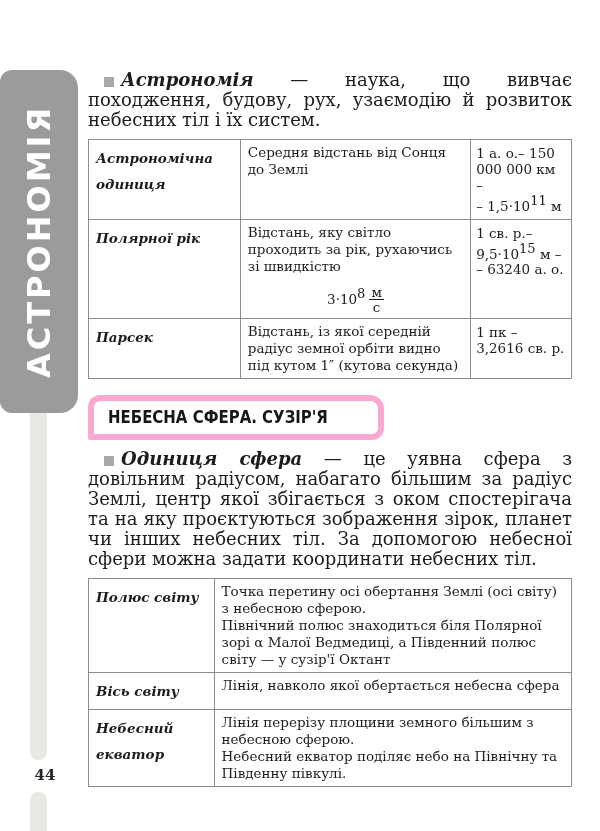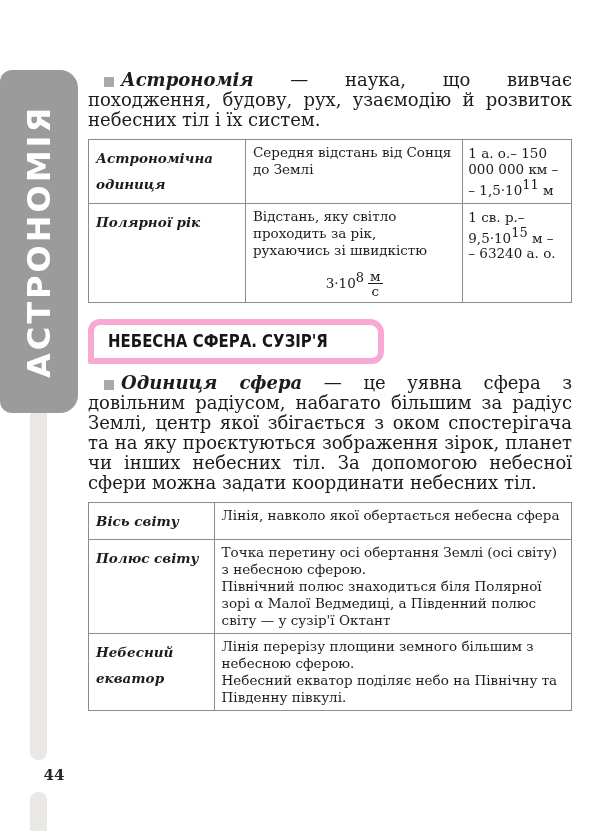--- a/index.html
+++ b/index.html
@@ -24,21 +24,21 @@
   
   .spine-strip-top {
     position:absolute; left:30px; top:413px; width:17px; height:347px;
     background:#eae8e4; border-radius:0 0 8px 8px;
   }
   .spine-strip-bottom {
     position:absolute; left:30px; top:792px; width:17px; height:39px;
     background:#eae8e4; border-radius:8px 8px 0 0;
   }
   .page-number {
-    position:absolute; left:42px; top:766px; width:24px; text-align:center;
+    position:absolute; left:33px; top:766px; width:24px; text-align:center;
     font-weight:bold; font-size:15px; color:#262626;
   }
 
   .content { position:absolute; left:88px; top:70px; width:484px; }
 
   .lead {
     font-size:18px; line-height:20px; text-align:justify;
     margin:0 0 9px 0; text-indent:16px;
   }
   .bullet {
@@ -108,40 +108,47 @@
       <td class="term-cell">Полярної рік</td>
       <td class="def-cell">
         <div>Відстань, яку світло проходить за рік, рухаючись зі швидкістю</div>
         <div class="formula-line"><span>3·10</span><sup>8</sup><span class="frac"><span class="num">м</span><span class="den">с</span></span></div>
       </td>
       <td class="rel-cell">
         <div><span>1 св. р.– 9,5·10</span><sup>15</sup><span> м –</span></div>
         <div>– 63240 а. о.</div>
       </td>
     </tr>
+    <tr>
+      <td class="term-cell">Парсек</td>
+      <td class="def-cell">Відстань, із якої середній радіус земної орбіти видно під кутом 1″ (кутова секунда)</td>
+      <td class="rel-cell">
+        <div>1 пк – 3,2616 св. р.</div>
+      </td>
+    </tr>
   </tbody>
     </table>
 
   <div class="section-box"><span class="condensed">НЕБЕСНА СФЕРА. СУЗІР'Я</span></div>
 
   <p class="lead"><span class="bullet"></span><span class="term-bi">Одиниця сфера</span> <span>— це уявна сфера з довільним радіусом, набагато більшим за радіус Землі, центр якої збігається з оком спостерігача та на яку проєктуються зображення зірок, планет чи інших небесних тіл. За допомогою небесної сфери можна задати координати небесних тіл.</span></p>
 
   <table class="sphere-table">
     <tbody>
         <tr>
-      <td class="term-cell c1">Вісь світу</td>
-      <td class="def-cell">
-        <div>Лінія, навколо якої обертається небесна сфера</div>
-      </td>
-    </tr>
-    <tr>
       <td class="term-cell c1">Полюс світу</td>
       <td class="def-cell">
         <div>Точка перетину осі обертання Землі (осі світу) з небесною сферою.</div>
         <div>Північний полюс знаходиться біля Полярної зорі α Малої Ведмедиці, а Південний полюс світу — у сузір'ї Октант</div>
+      </td>
+    </tr>
+    <tr>
+      <td class="term-cell c1">Вісь світу</td>
+      <td class="def-cell">
+        <div>Лінія, навколо якої обертається небесна сфера</div>
       </td>
     </tr>
     <tr>
       <td class="term-cell c1">Небесний екватор</td>
       <td class="def-cell">
         <div>Лінія перерізу площини земного більшим з небесною сферою.</div>
         <div>Небесний екватор поділяє небо на Північну та Південну півкулі.</div>
 
       </td>
     </tr>

